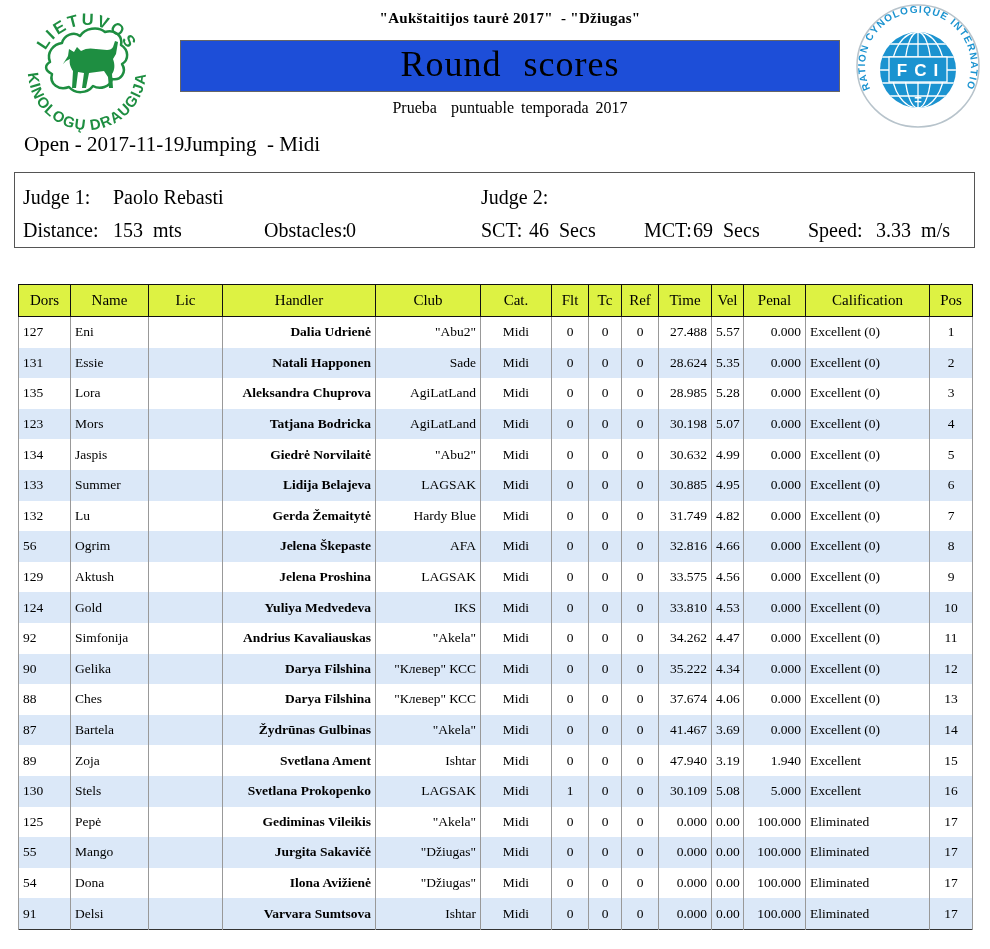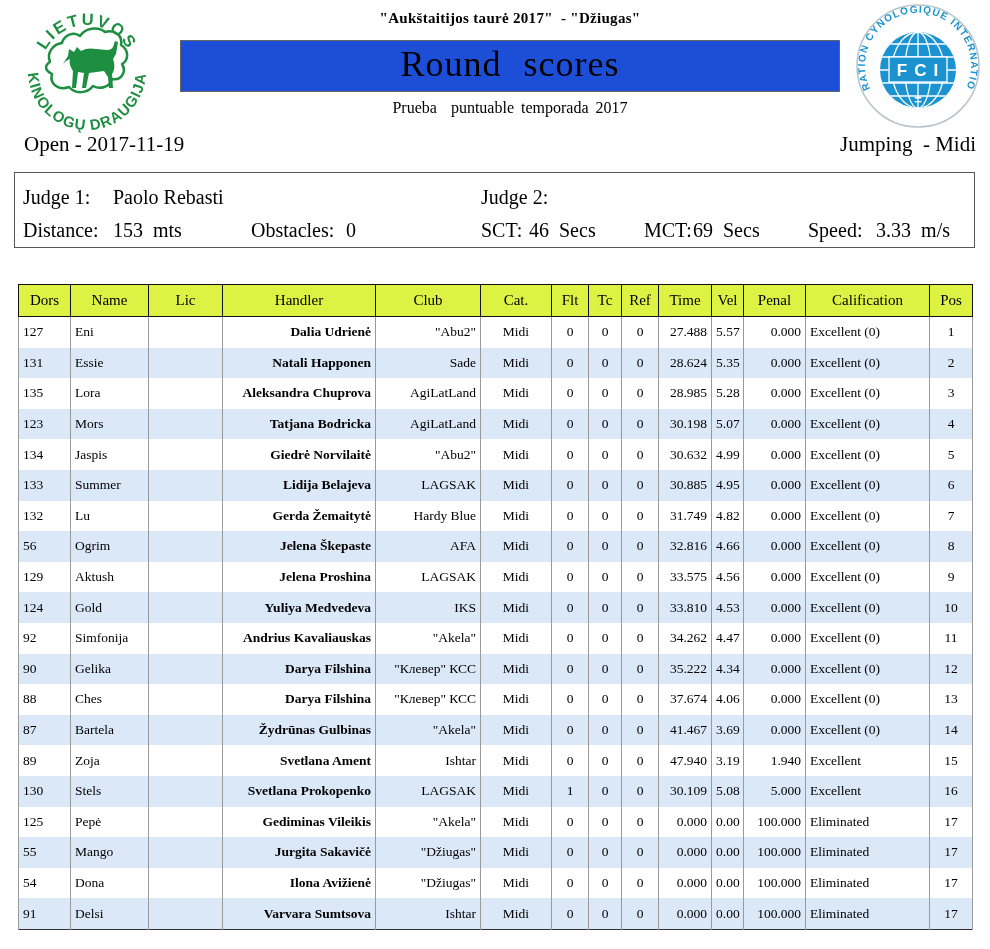--- a/index.html
+++ b/index.html
@@ -14,29 +14,29 @@
   .top{position:relative;height:132px;}
   .lkd-logo{position:absolute;left:22px;top:4px;}
   .fci-logo{position:absolute;right:10px;top:4px;}
   .center-head{position:absolute;left:180px;right:150px;top:10px;text-align:center;}
   .event-title{font-size:15px;font-weight:bold;letter-spacing:.3px;}
   .scores-box{margin-top:13px;border:1px solid #666;padding:2px 0 6px;background:#1d4ed8;}
   .report-title{font-size:36px;word-spacing:12px;letter-spacing:1px;}
   .subtitle{margin-top:7px;font-size:16px;word-spacing:3px;}
 
   
-  .meta-row{display:flex;justify-content:space-between;align-items:flex-start;
+  .meta-row{display:flex;justify-content:flex-start;align-items:flex-start;
     padding:0 14px 0 24px;font-size:21px;height:30px;margin-top:0;}
 
   
   .judge-box{position:relative;margin:10px 15px 0 14px;height:74px;
     border:1px solid #555;font-size:20px;}
   .judge-box span{position:absolute;white-space:pre;}
   .r1{top:13px;} .r2{top:46px;text-align:right;}
-  .p-l0{left:8px;} .p-l1{left:98px;} .p-l2{left:236px;} .p-l3{left:331px;}
+  .p-l0{left:8px;} .p-l1{left:98px;} .p-l2{left:249px;} .p-l3{left:331px;}
   .p-l4{left:466px;} .p-l5{left:514px;} .p-l6{left:629px;} .p-l7{left:678px;}
   .p-l8{left:793px;} .p-r{right:24px;}
 
   
   table.scores{border-collapse:collapse;table-layout:fixed;width:954px;
     margin:36px 0 0 18px;border:1.5px solid #333;}
   table.scores th{
     background:var(--header-bg,#ddf243);
     border:1px solid #111;font-weight:normal;font-size:15px;height:31px;
     padding:0;text-align:center;overflow:hidden;white-space:nowrap;}

